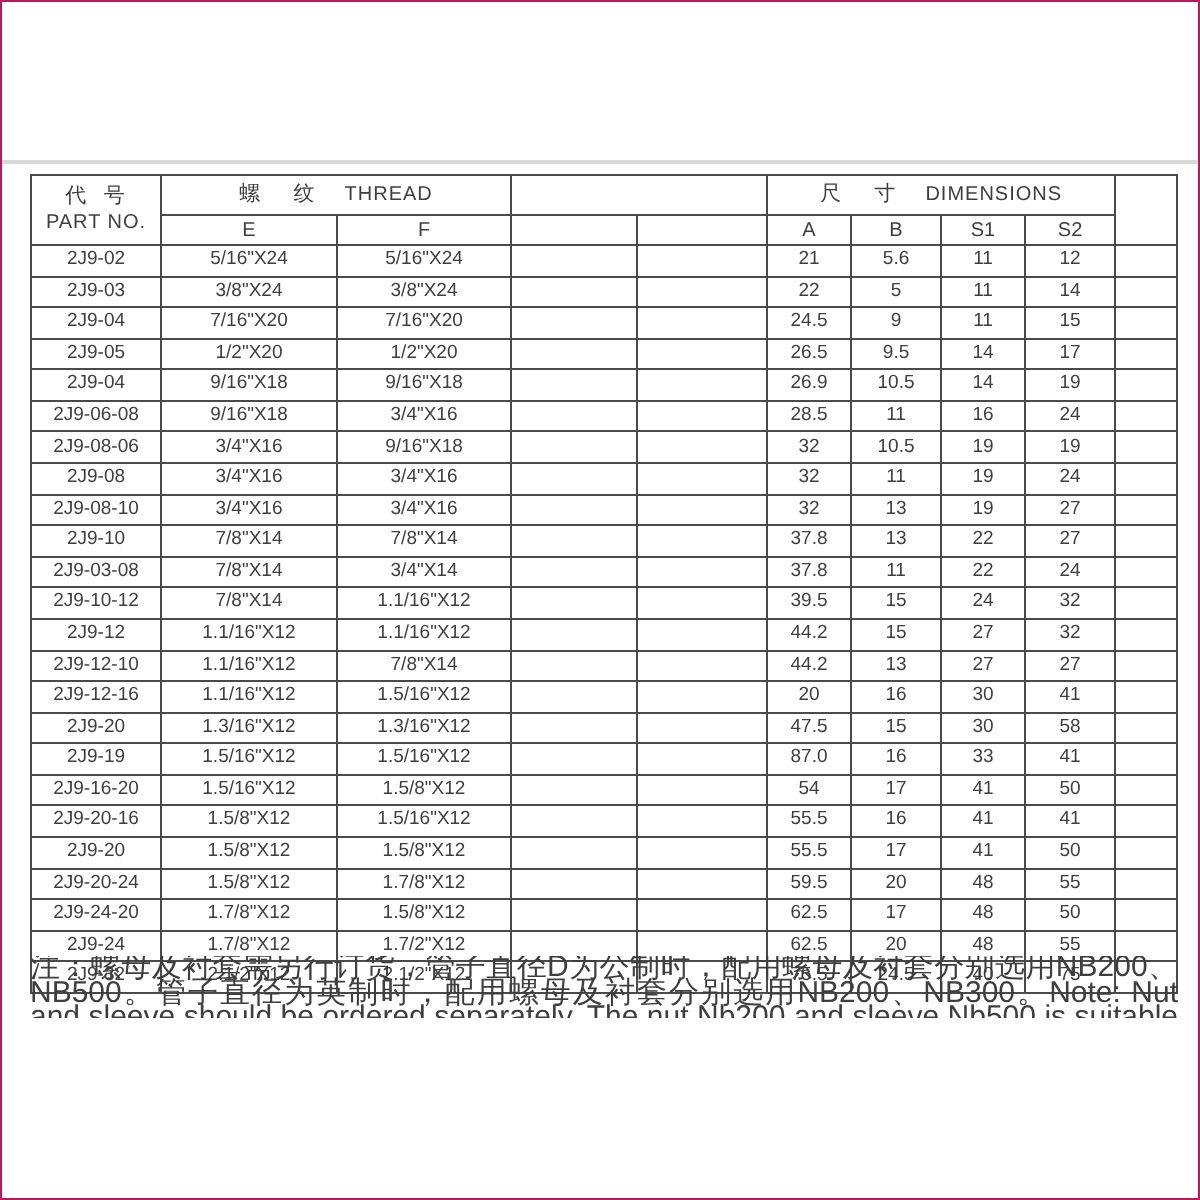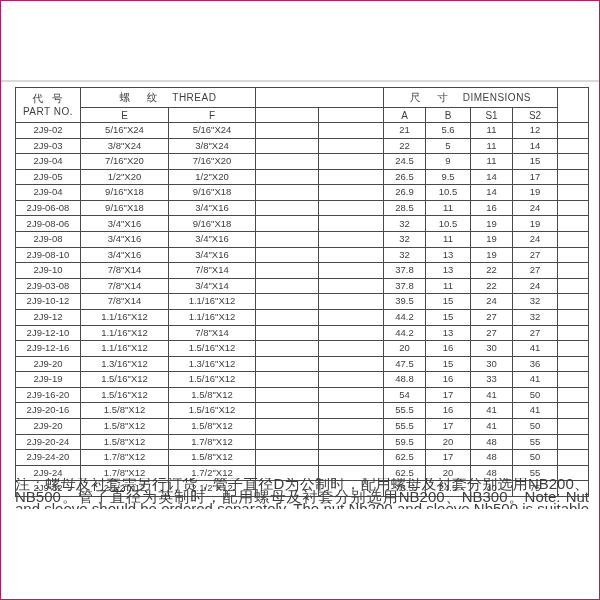--- a/index.html
+++ b/index.html
@@ -287,30 +287,30 @@
     </tr>
         <tr>
       <td>2J9-20</td>
       <td>1.3/16"X12</td>
       <td>1.3/16"X12</td>
       <td></td>
       <td></td>
       <td>47.5</td>
       <td>15</td>
       <td>30</td>
-      <td>36</td>
+      <td>58</td>
       <td></td>
     </tr>
         <tr>
       <td>2J9-19</td>
       <td>1.5/16"X12</td>
       <td>1.5/16"X12</td>
       <td></td>
       <td></td>
-      <td>48.8</td>
+      <td>87.0</td>
       <td>16</td>
       <td>33</td>
       <td>41</td>
       <td></td>
     </tr>
         <tr>
       <td>2J9-16-20</td>
       <td>1.5/16"X12</td>
       <td>1.5/8"X12</td>
       <td></td>

